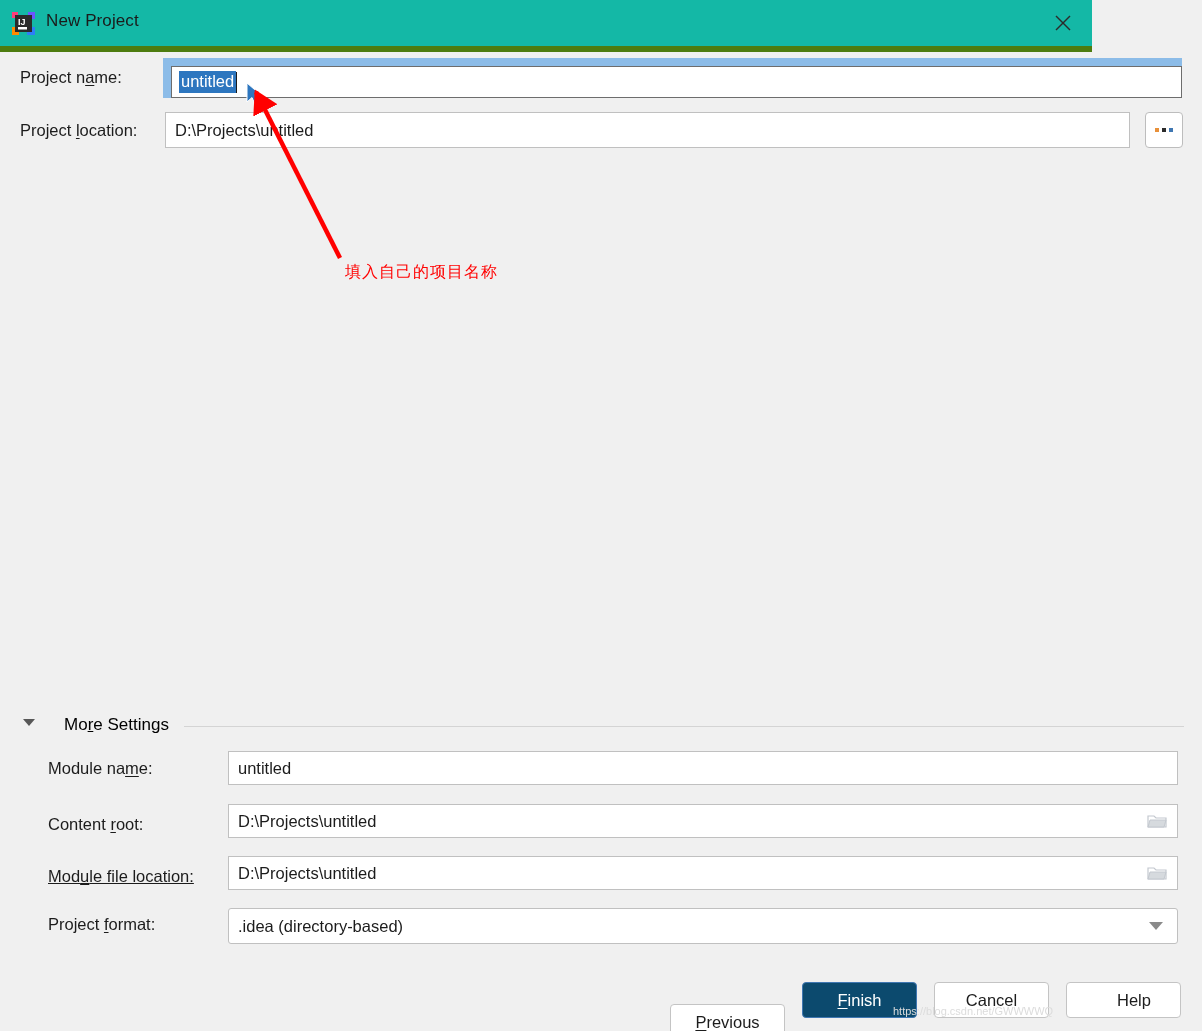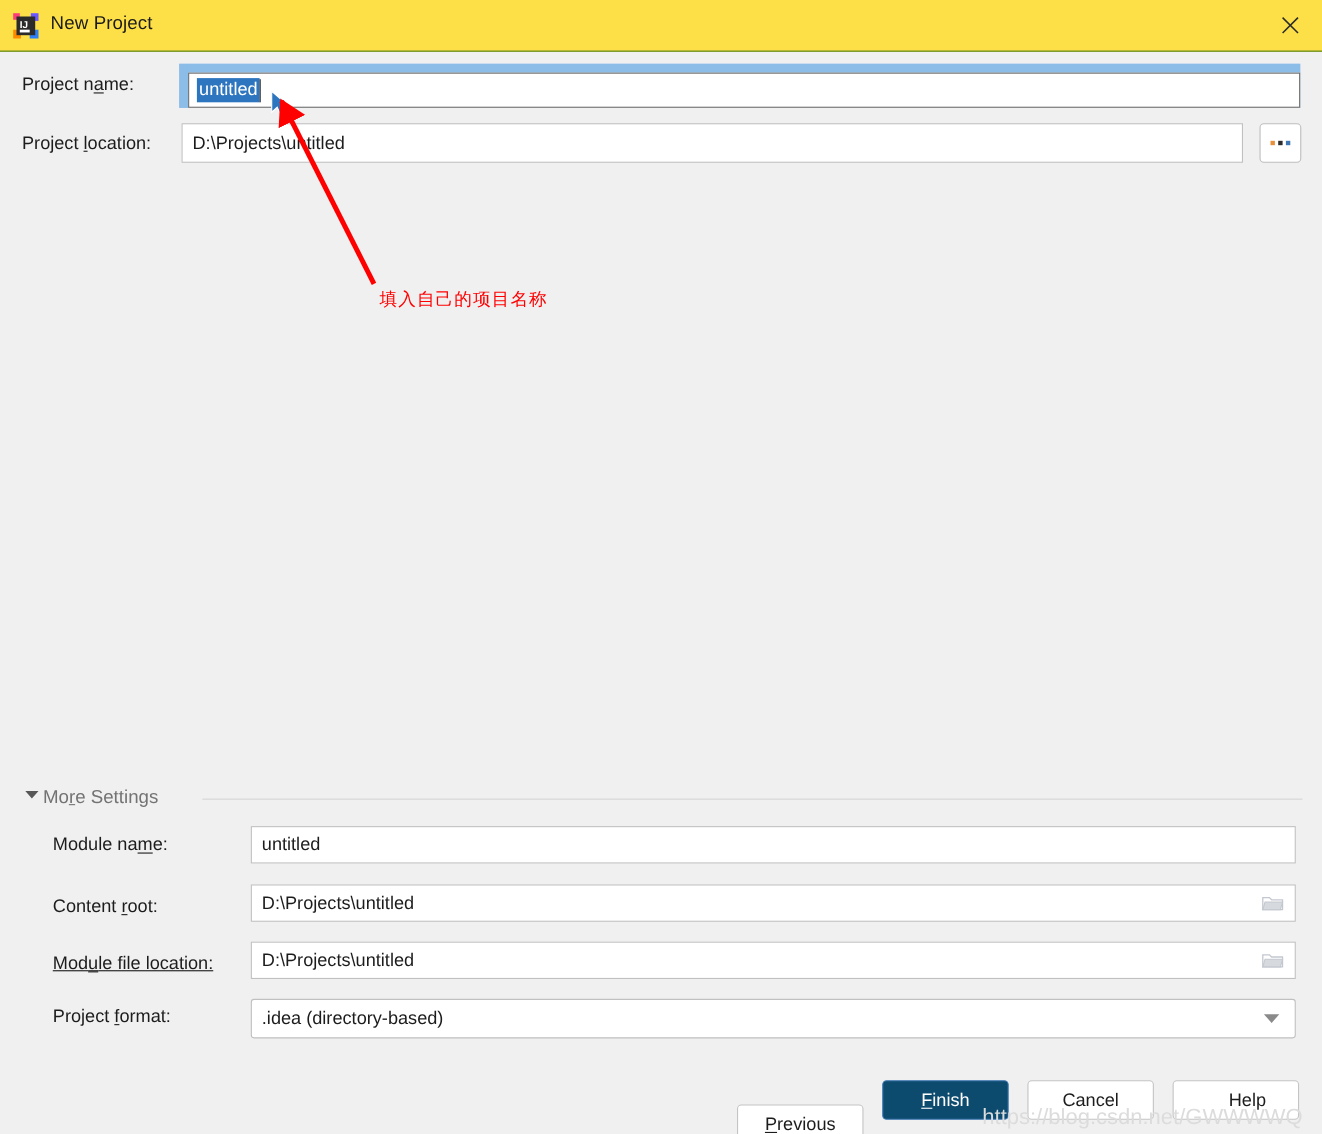--- a/index.html
+++ b/index.html
@@ -14,24 +14,24 @@
     font-size: 16px;
     color: #1c1c1c;
     overflow: hidden;
     position: relative;
   }
 
   
   #titlebar {
     position: absolute;
     left: 0; top: 0;
-    width: 1202px;
+    width: 1092px;
     height: 46px;
-    background: #fde047;
-    border-bottom: 1px solid #4d7c0f;
+    background: #14b8a6;
+    border-bottom: 6px solid #4d7c0f;
   }
   #app-icon {
     position: absolute;
     left: 11px; top: 11px;
     width: 25px; height: 25px;
   }
   #title-text {
     position: absolute;
     left: 46px; top: 11px;
     font-size: 17px;
@@ -126,23 +126,23 @@
   #more-triangle {
     position: absolute;
     left: 23px; top: 719px;
     width: 0; height: 0;
     border-left: 6px solid transparent;
     border-right: 6px solid transparent;
     border-top: 7px solid #575757;
   }
   #more-label {
     position: absolute;
-    left: 39px; top: 715px;
+    left: 64px; top: 715px;
     font-size: 17px;
-    color: #737373;
+    color: #000000;
     white-space: nowrap;
   }
   #more-rule {
     position: absolute;
     left: 184px; top: 726px;
     width: 1000px; height: 1px;
     background: #d4d4d4;
   }
 
   .folder-ico {
@@ -204,21 +204,21 @@
   }
   #cursor-arrow {
     position: absolute;
     left: 246px; top: 82px;
     width: 20px; height: 28px;
   }
 
   #watermark {
     position: absolute;
     left: 893px; top: 1005px;
-    font-size: 20px;
+    font-size: 11px;
     color: #dcdcdc;
     white-space: nowrap;
     font-family: "Liberation Sans", sans-serif;
   }
 </style>
 </head>
 <body>
 
 <div id="titlebar">
 

